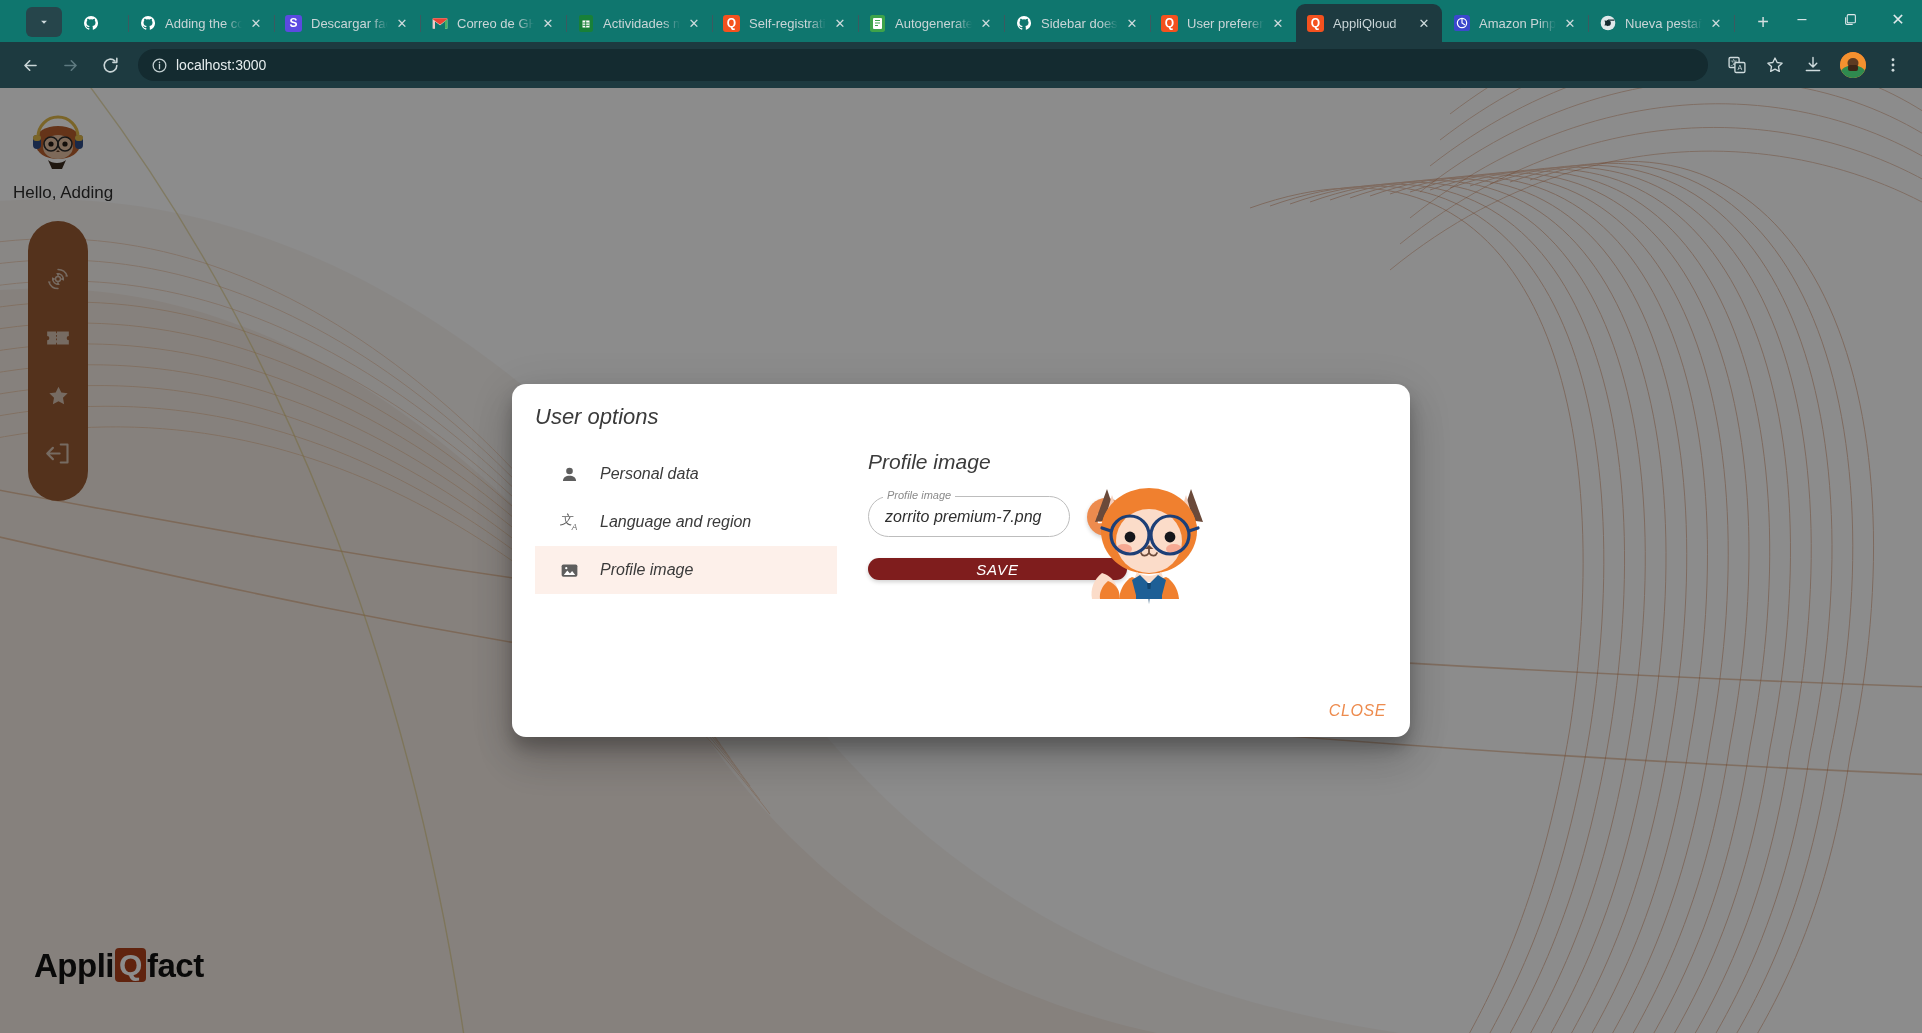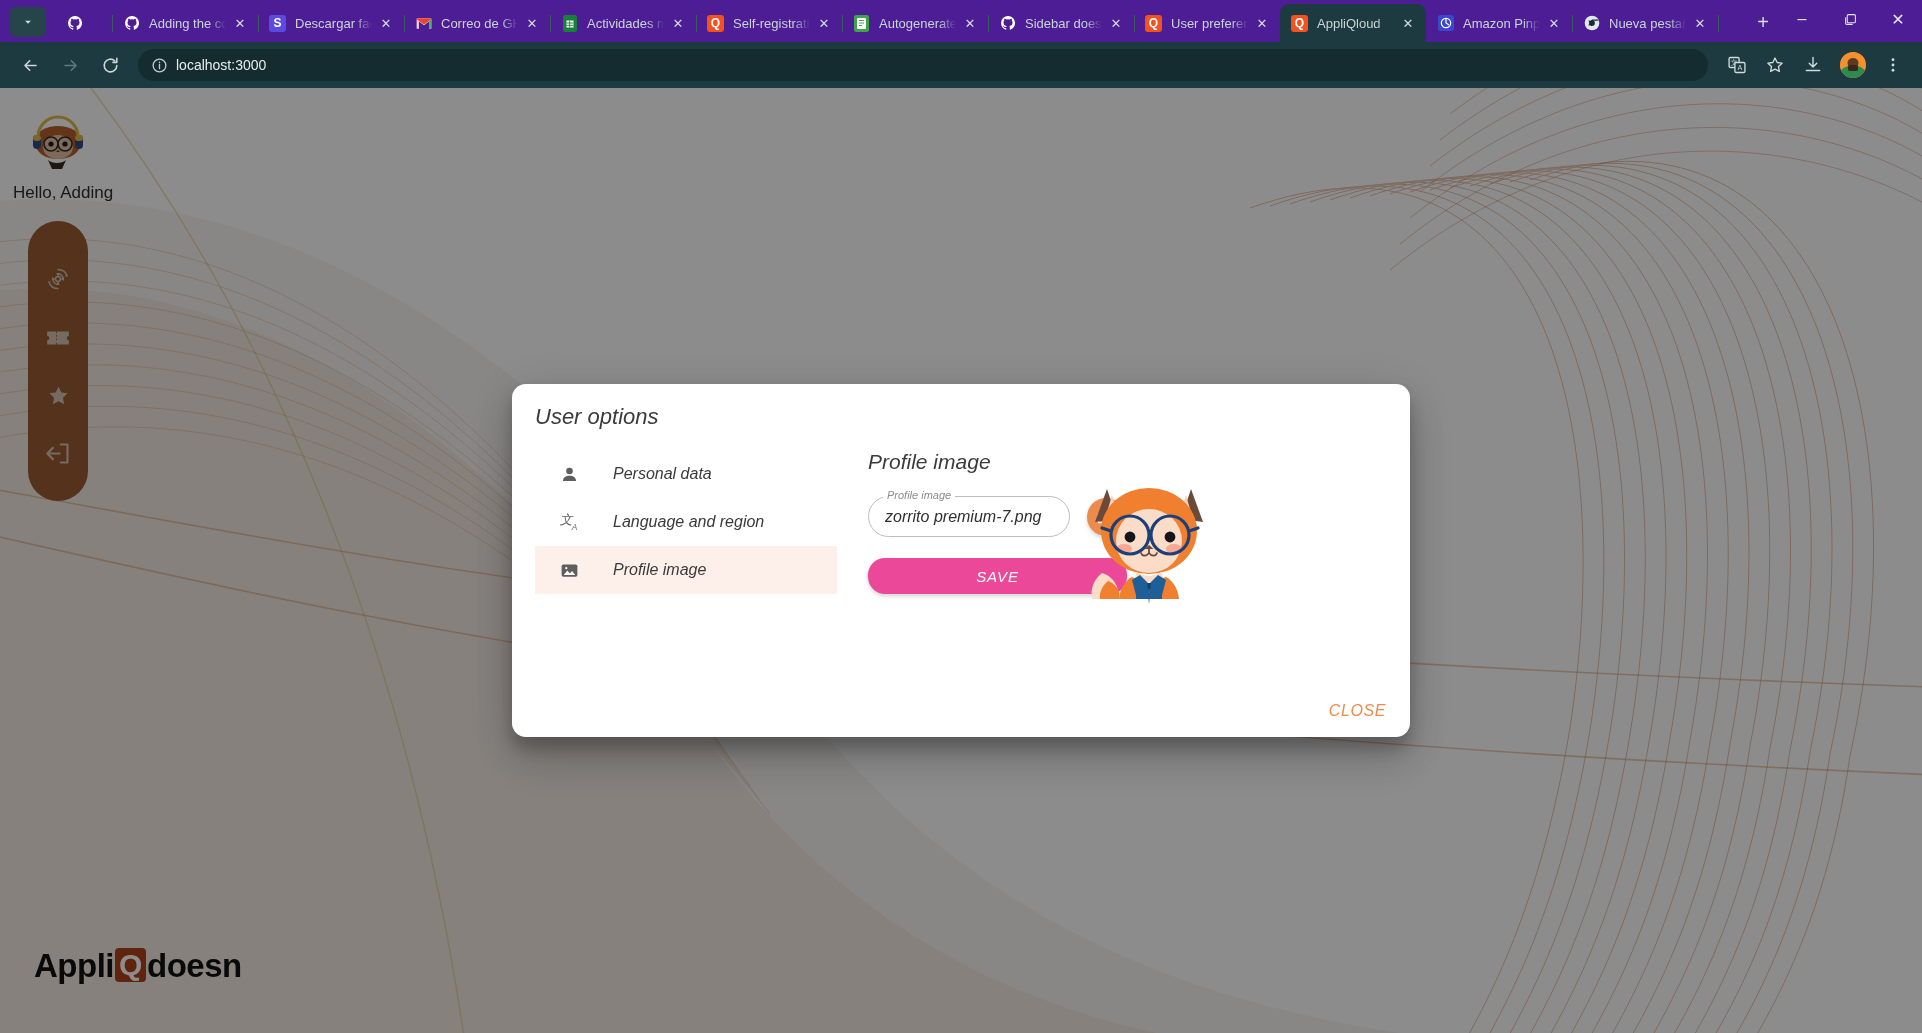--- a/index.html
+++ b/index.html
@@ -8,24 +8,24 @@
     overflow: hidden;
     font-family: "Liberation Sans", sans-serif;
     background: #0f2327;
   }
 
   
   #browser { width: 1922px; height: 1033px; position: relative; }
 
   .tabstrip {
     height: 42px;
-    background: #4c1d95;
+    background: #0f766e;
     display: flex;
     align-items: flex-end;
-    padding-left: 4px;
+    padding-left: 20px;
     position: relative;
   }
   .tabsearch {
     width: 36px; height: 30px;
     margin: 0 6px 5px 6px;
     border-radius: 6px;
     background: #26454b;
     display: flex; align-items: center; justify-content: center;
     flex: 0 0 auto;
   }
@@ -207,21 +207,21 @@
     font-size: 22px; color: #3b3b3b; font-weight: 400;
   }
   .optlist {
     position: absolute; left: 23px; top: 66px;
     width: 302px;
   }
   .optitem {
     display: flex; align-items: center;
     height: 48px;
     padding-left: 22px;
-    gap: 32px;
+    gap: 19px;
   }
   .optitem.selected { background: #fdf0ea; }
   .optitem .oicon { width: 24px; height: 24px; display: flex; align-items: center; justify-content: center; }
   .optitem .olabel { font-size: 16px; color: #3a3a3a; }
 
   .panel {
     position: absolute;
     left: 356px; top: 66px;
     width: 520px;
   }
@@ -246,22 +246,22 @@
   .textfield .fval { font-size: 16px; color: #2f2f2f; white-space: nowrap; }
   .camerabtn {
     width: 38px; height: 38px;
     border-radius: 50%;
     background: #ed8b4e;
     display: flex; align-items: center; justify-content: center;
     box-shadow: 0 2px 4px rgba(0,0,0,0.18);
   }
   .savebtn {
     margin-top: 21px;
-    width: 259px; height: 36px;
-    background: #ec4899;
+    width: 259px; height: 22px;
+    background: #7f1d1d;
     border-radius: 17px;
     display: flex; align-items: center; justify-content: center;
     color: #ffffff; font-size: 15px; letter-spacing: 0.8px;
     box-shadow: 0 2px 4px rgba(0,0,0,0.18);
   }
 
   .previewimg {
     position: absolute;
     left: 562px; top: 85px;
     width: 150px; height: 150px;
@@ -583,21 +583,21 @@
         <svg width="27" height="27" viewBox="0 0 24 24" fill="none" stroke="#d8c3b2" stroke-width="1.9">
           <path d="M14 4h6v16h-6" stroke-linecap="round" stroke-linejoin="round"></path>
           <path d="M13 12H3M7 7l-5 5 5 5" stroke-linecap="round" stroke-linejoin="round"></path>
         </svg>
       </div>
     </div>
 
     <div class="brandlogo">
       <span>Appli</span>
         <span class="qbox">Q</span>
-        <span>doesn</span>
+        <span>fact</span>
     </div>
 
     <div class="backdrop"></div>
 
     <div class="dialog">
       <div class="dialog-title">User options</div>
 
       <div class="optlist">
         <div class="optitem">
           <span class="oicon">

